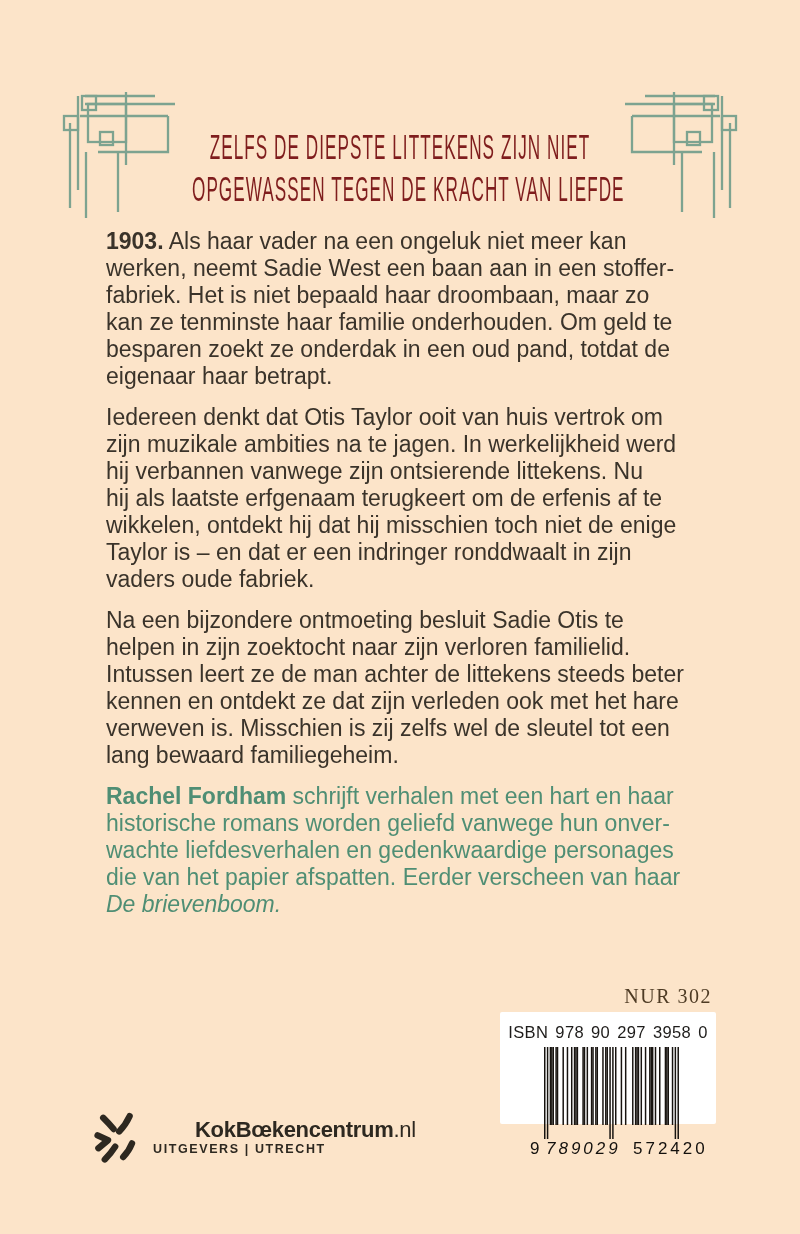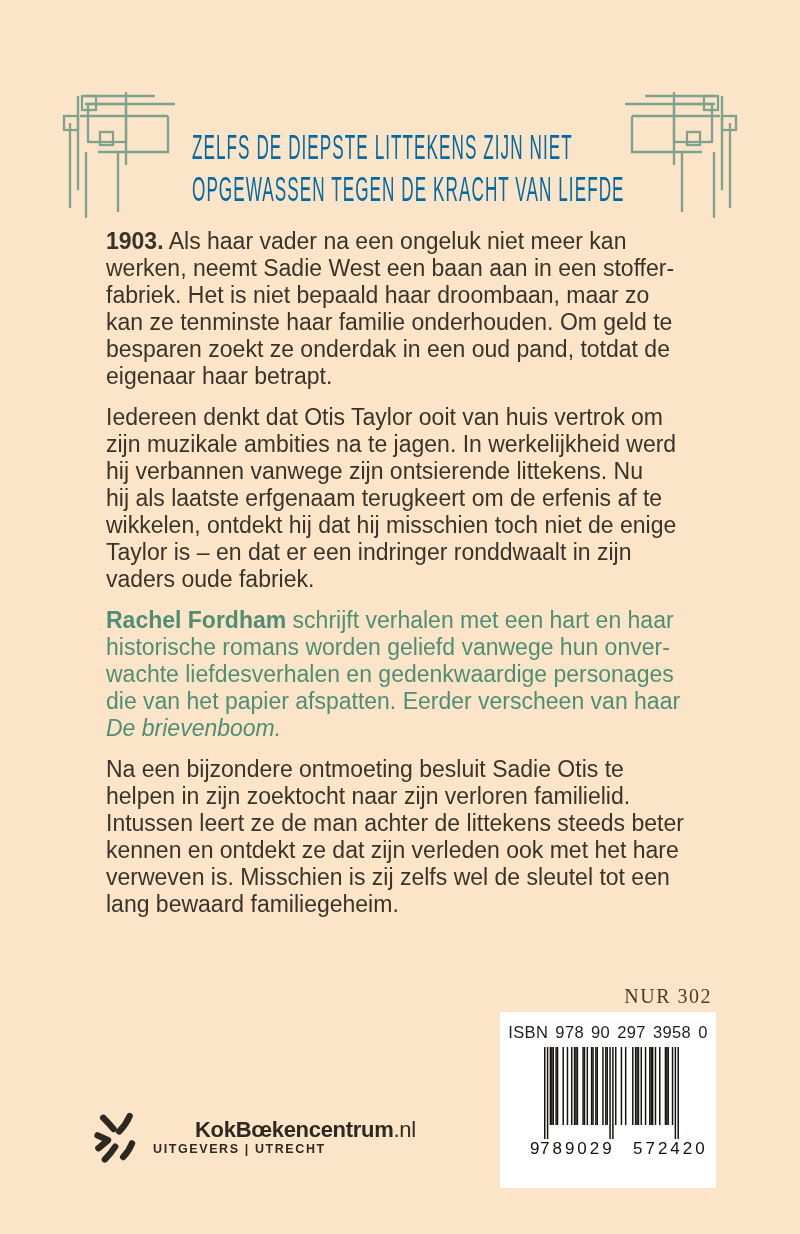--- a/index.html
+++ b/index.html
@@ -7,44 +7,44 @@
     width:800px;height:1234px;
     background:#fce4c9;
     font-family:"Liberation Sans", sans-serif;
     position:relative;overflow:hidden;
     color:#3a332a;
   }
   .ornament{position:absolute;top:90px;width:115px;height:130px;}
   .ornament svg{display:block;}
   .ornament.left{left:60px;}
   .ornament.right{left:625px;transform:scaleX(-1);}
-  .tagline{position:absolute;top:126px;left:0;right:0;text-align:left;color:#0369a1;}
+  .tagline{position:absolute;top:126px;left:0;right:0;text-align:center;color:#7f1d1d;}
   .tagline .line{
     display:block;font-size:33px;font-weight:400;letter-spacing:2px;
     line-height:42px;transform:scale(0.52,1.05);transform-origin:50% 50%;
     white-space:nowrap;
   }
   .bodytext{position:absolute;left:106px;top:228px;width:680px;
     font-size:23px;line-height:27px;}
   .para{white-space:pre-line;margin:0 0 14px 0;}
   .lead{font-weight:700;}
   .bio{color:#4f8e74;}
   .bio .lead{color:#4f8e74;}
   .bio-title{display:block;font-style:italic;}
   .nur{position:absolute;top:985px;left:0;width:712px;text-align:right;
     font-family:"Liberation Serif", serif;font-size:20px;letter-spacing:1.5px;color:#4e3b24;}
-  .isbn-box{position:absolute;left:500px;top:1012px;width:216px;height:176px;
+  .isbn-box{position:absolute;left:500px;top:1012px;width:216px;height:112px;
     background:#ffffff;border-radius:2px;}
   .isbn-line{margin-top:11px;text-align:center;font-size:16.5px;color:#1e1c1a;
     letter-spacing:0.4px;word-spacing:2px;}
   .barcode{position:relative;width:165px;height:112px;margin:5px auto 0 30px;}
   .barcode svg{position:absolute;top:0;left:14px;}
   .bc-num{position:absolute;bottom:0;font-size:17px;color:#13100d;white-space:nowrap;}
   .bc-lead{left:0;}
-  .bc-g1{left:10px;letter-spacing:3px;}
+  .bc-g1{left:16px;letter-spacing:3px;font-style:italic;}
   .bc-g2{left:103px;letter-spacing:3px;}
   .publisher{position:absolute;left:92px;top:1106px;display:flex;align-items:center;gap:13px;color:#2d2820;}
   .pub-mark svg{display:block;}
   .pub-title{font-size:22px;font-weight:700;letter-spacing:-0.3px;line-height:24px;white-space:nowrap;margin-left:42px;}
   .pub-tld{font-weight:400;}
   .pub-sub{font-size:12.5px;font-weight:700;letter-spacing:1.6px;white-space:nowrap;}
 </style>
 </head>
 <body>
 
@@ -95,30 +95,30 @@
 kan ze tenminste haar familie onderhouden. Om geld te
 besparen zoekt ze onderdak in een oud pand, totdat de
 eigenaar haar betrapt.</span></div>
   <div class="para"><span>Iedereen denkt dat Otis Taylor ooit van huis vertrok om
 zijn muzikale ambities na te jagen. In werkelijkheid werd
 hij verbannen vanwege zijn ontsierende littekens. Nu
 hij als laatste erfgenaam terugkeert om de erfenis af te
 wikkelen, ontdekt hij dat hij misschien toch niet de enige
 Taylor is – en dat er een indringer ronddwaalt in zijn
 vaders oude fabriek.</span></div>
-  <div class="para bio"><span class="lead">Rachel Fordham</span><span> schrijft verhalen met een hart en haar
-historische romans worden geliefd vanwege hun onver-
-wachte liefdesverhalen en gedenkwaardige personages
-die van het papier afspatten. Eerder verscheen van haar</span><i class="bio-title">De brievenboom.</i></div>
   <div class="para"><span>Na een bijzondere ontmoeting besluit Sadie Otis te
 helpen in zijn zoektocht naar zijn verloren familielid.
 Intussen leert ze de man achter de littekens steeds beter
 kennen en ontdekt ze dat zijn verleden ook met het hare
 verweven is. Misschien is zij zelfs wel de sleutel tot een
 lang bewaard familiegeheim.</span></div>
+  <div class="para bio"><span class="lead">Rachel Fordham</span><span> schrijft verhalen met een hart en haar
+historische romans worden geliefd vanwege hun onver-
+wachte liefdesverhalen en gedenkwaardige personages
+die van het papier afspatten. Eerder verscheen van haar</span><i class="bio-title">De brievenboom.</i></div>
 </div>
 
 <div class="nur">NUR 302</div>
 
 <div class="isbn-box">
   <div class="isbn-line">ISBN 978 90 297 3958 0</div>
   <div class="barcode">
     <svg width="165" height="92" viewBox="0 0 165 92" fill="#17130f">
         <rect x="0.00" y="0" width="1.48" height="92"></rect>
         <rect x="2.84" y="0" width="1.48" height="92"></rect>

